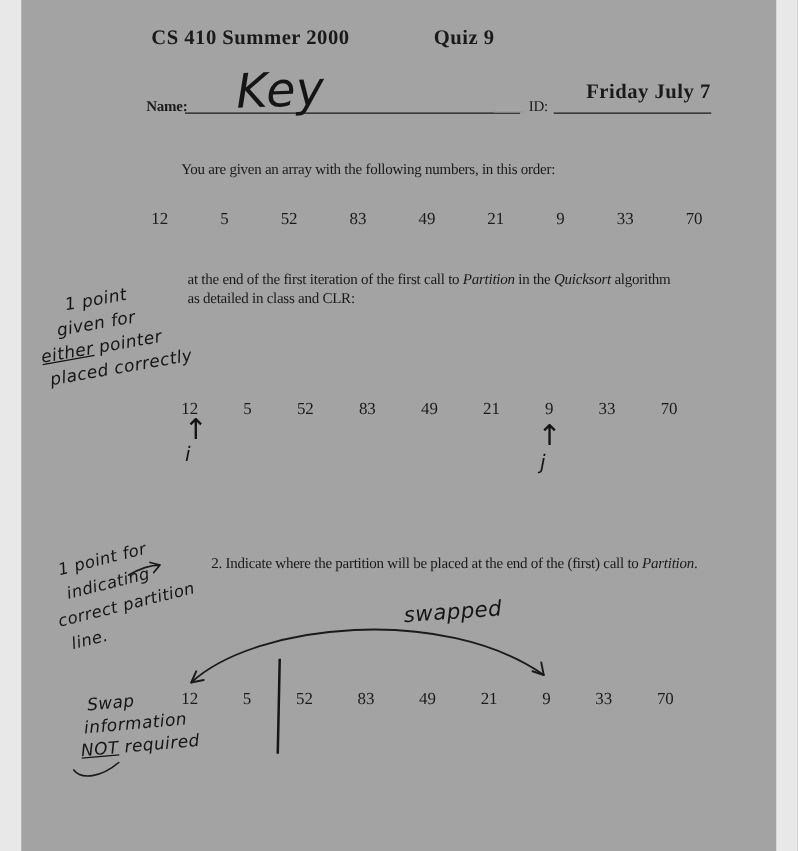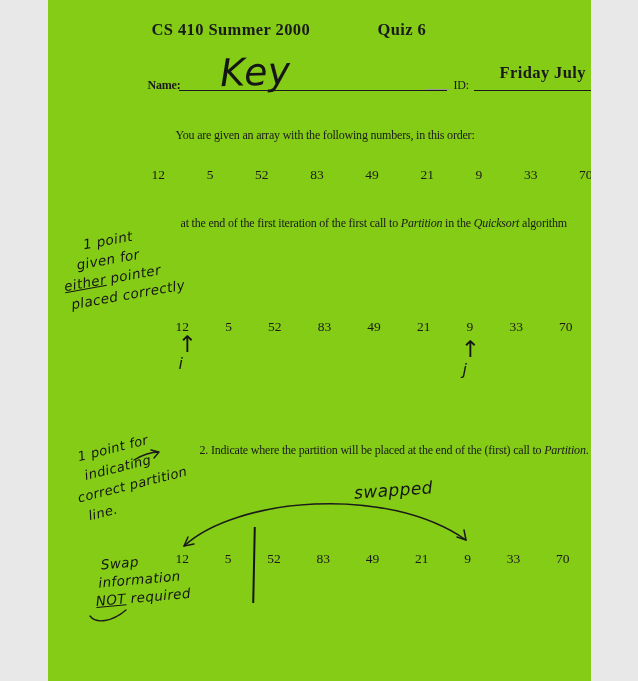--- a/index.html
+++ b/index.html
@@ -1,17 +1,17 @@
 <!DOCTYPE html>
 <html><head>
 <meta charset="utf-8">
 <style>
   html,body{margin:0;padding:0;background:#e8e8e8;}
   .page{
-    position:relative; width:543px; height:681px; background:#84cc16;
+    position:relative; width:604px; height:681px; background:#a3a3a3;
     font-family:"Liberation Serif","DejaVu Serif",serif; color:#1a1a1a;
     overflow:hidden; margin:0 auto;
   }
   .abs{position:absolute;}
   .print{font-size:12px; letter-spacing:-0.2px; white-space:nowrap;}
   .hdr{font-weight:bold; font-size:16.5px; letter-spacing:0.4px; white-space:nowrap;}
   .rule{border-bottom:1.4px solid #1a1a1a; height:0;}
   .num-row{display:flex; justify-content:space-between; font-size:13.5px;}
   .num-row span{white-space:nowrap;}
   .hand{
@@ -23,21 +23,21 @@
   .qline{white-space:nowrap; line-height:15.2px;}
   .qindent{padding-left:15px;}
   svg{display:block; overflow:visible;}
 </style>
 </head>
 <body>
 
 <div class="page">
 
   <div class="abs hdr" style="left:104px; top:20px;">CS 410 Summer 2000</div>
-  <div class="abs hdr" style="left:330px; top:20px;">Quiz 6</div>
+  <div class="abs hdr" style="left:330px; top:20px;">Quiz 9</div>
   <div class="abs hdr" style="left:452px; top:20px;margin-top:43px;">Friday July 7</div>
 
   <div class="abs print" style="left:100px; top:78px;font-weight:bold;">Name:</div>
   <div class="abs rule" style="left:131px; top:90px; width:268px;"></div>
   <div class="abs" style="left:378px; top:89px; width:24px; border-bottom:1px solid #9a9a9a;"></div>
   <div class="abs hand" style="left:172px; top:50px; font-size:38px; transform:rotate(-2deg);">Key</div>
   <div class="abs print" style="left:406px; top:78px;">ID:</div>
   <div class="abs rule" style="left:426px; top:90px; width:126px;"></div>
 
   <div class="abs print" style="left:100px; top:128px;margin-left:28px;">You are given an array with the following numbers, in this order:</div>
@@ -49,20 +49,21 @@
       <span>83</span>
       <span>49</span>
       <span>21</span>
       <span>9</span>
       <span>33</span>
       <span>70</span>
     </div>
 
   <div class="abs print" style="left:118px; top:216px;">
     <div class="qline qindent"><span>at the end of the first iteration of the first call to </span><span style="font-style: italic;">Partition</span><span> in the </span><span style="font-style: italic; margin-top: 41px;">Quicksort</span><span> algorithm</span></div>
+    <div class="qline qindent"><span>as detailed in class and CLR:</span></div>
   </div>
 
   <div class="abs hand note" style="left:8px; top:240px; transform:rotate(-10deg); transform-origin:left top;">
     <div style="margin-left:26px;"><span>1 point</span></div>
     <div style="margin-left:16px;"><span>given for</span></div>
     <div style="margin-left:0px;"><span style="text-decoration: underline;">either</span><span> pointer</span></div>
     <div style="margin-left:4px;"><span>placed correctly</span></div>
   </div>
 
   <div class="abs num-row" style="left:128px; top:319px; width:397px;">

